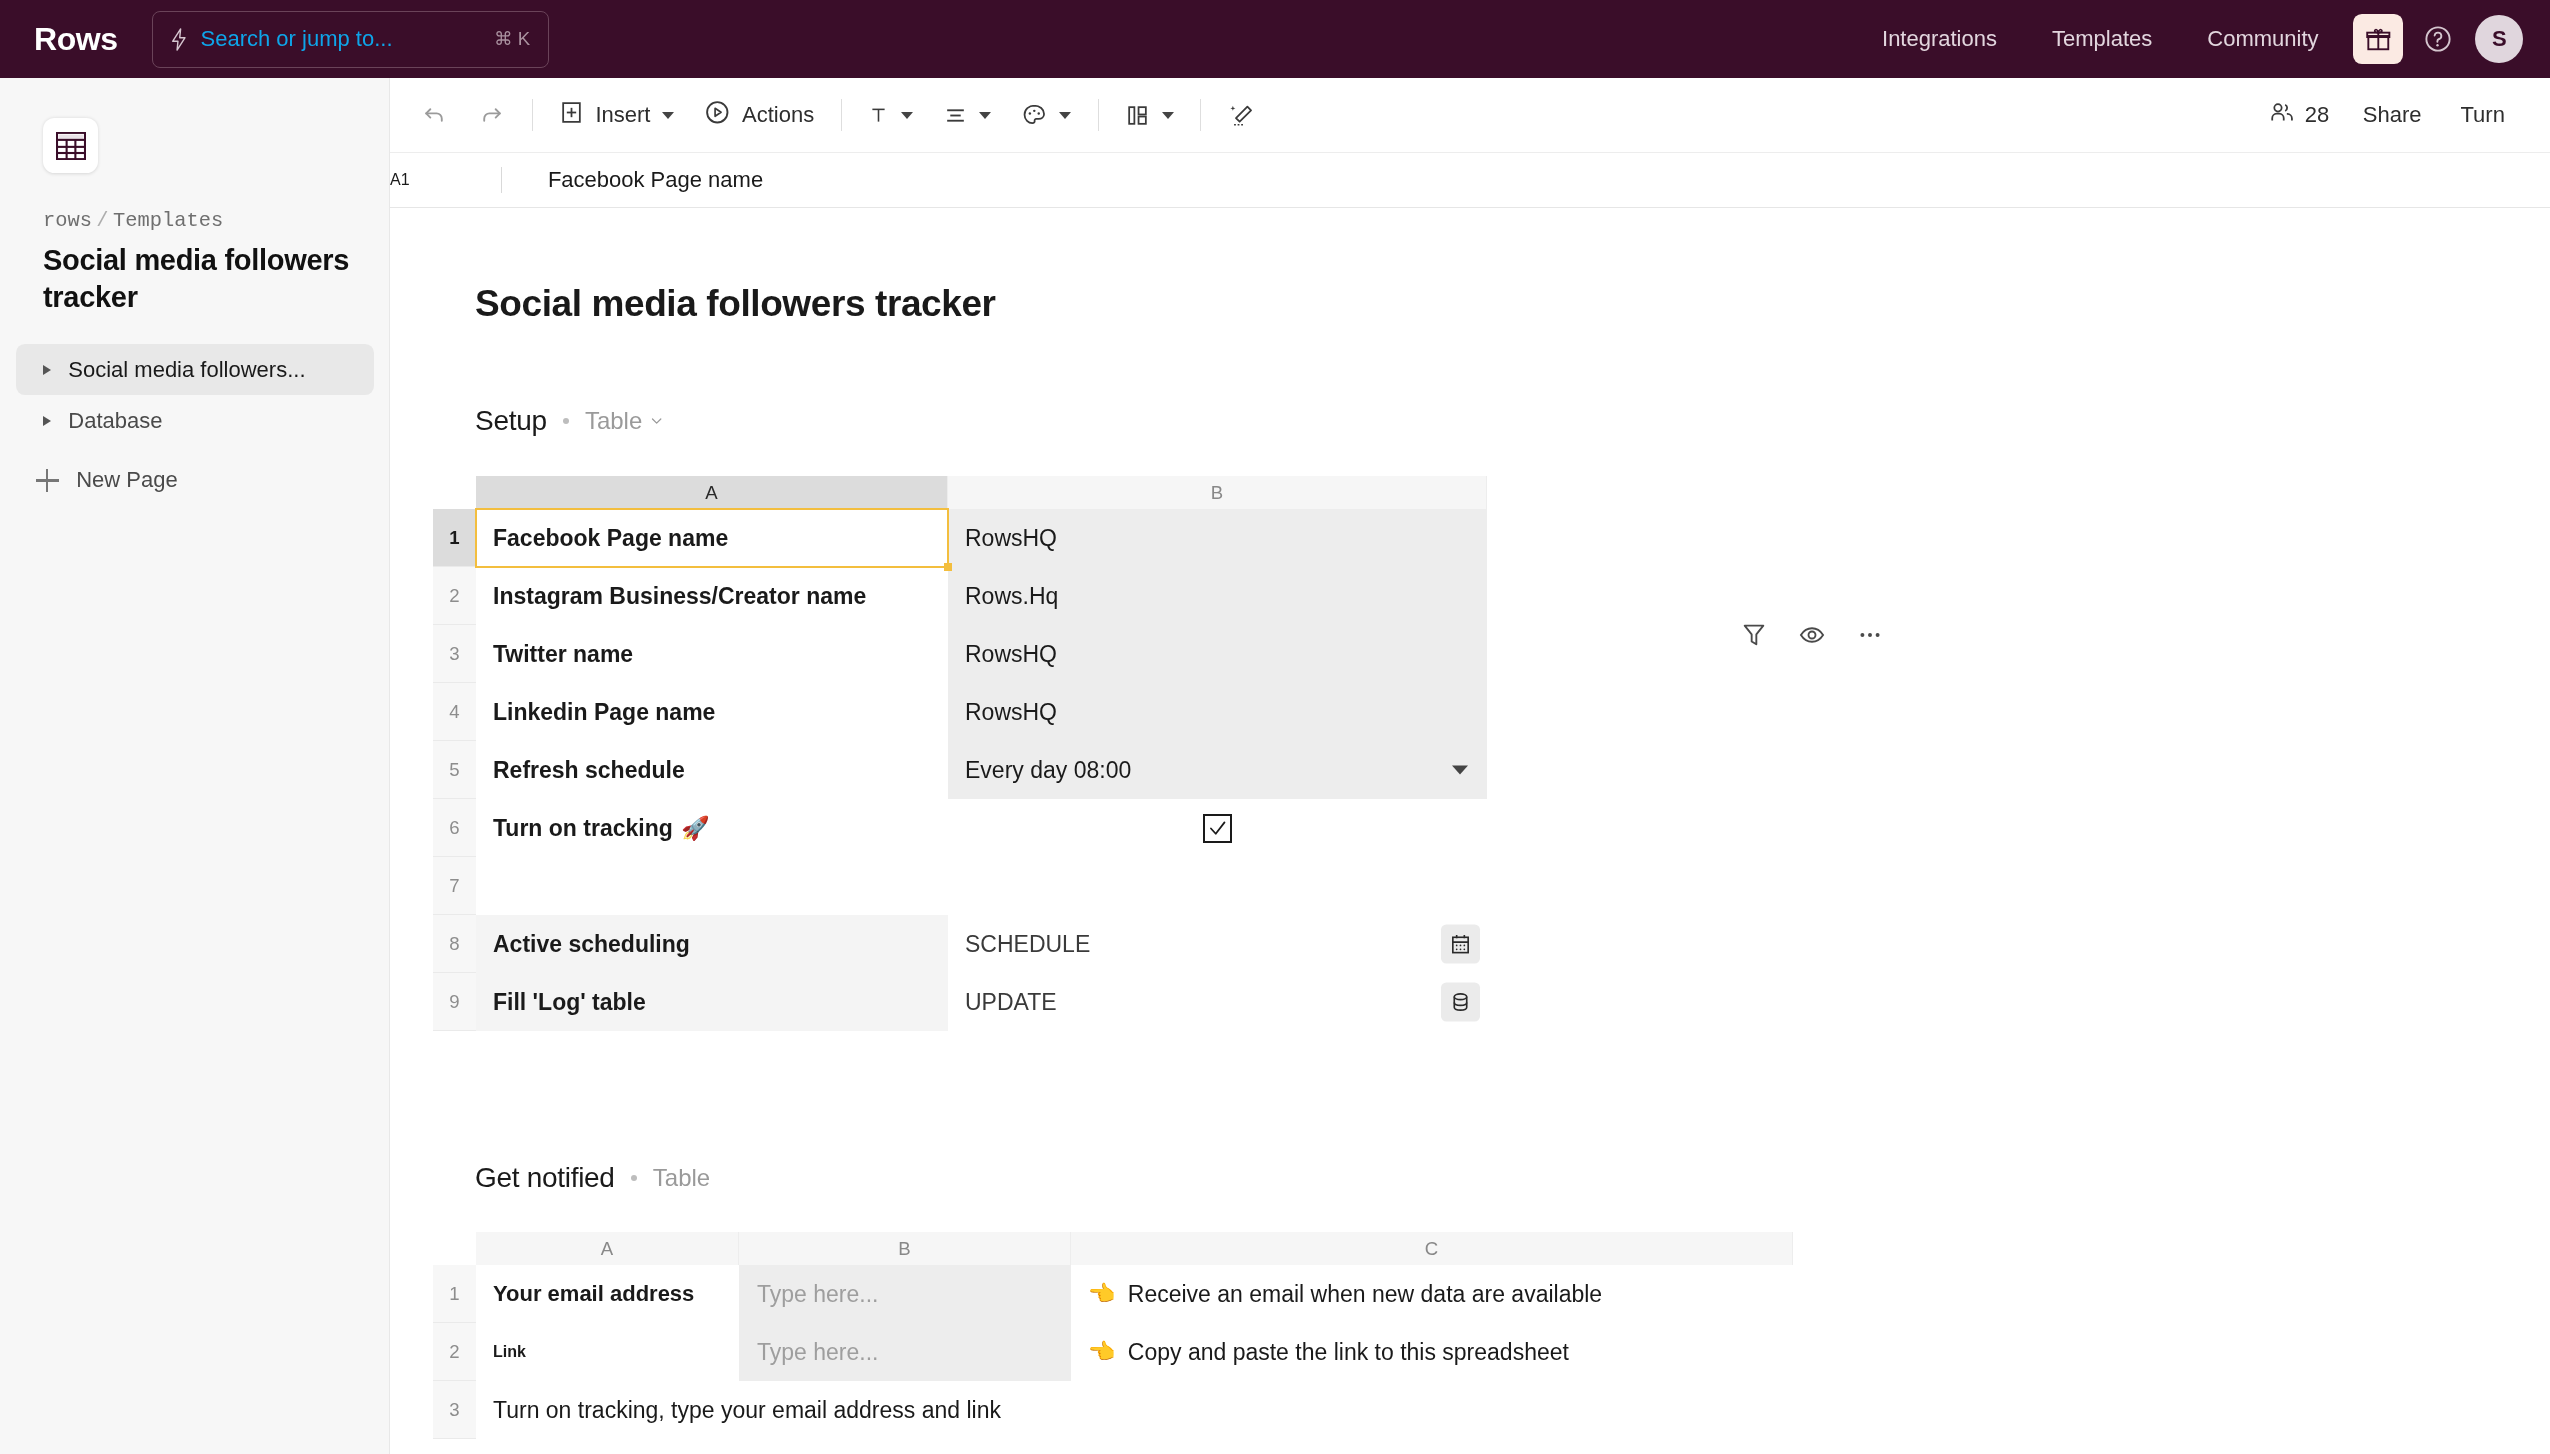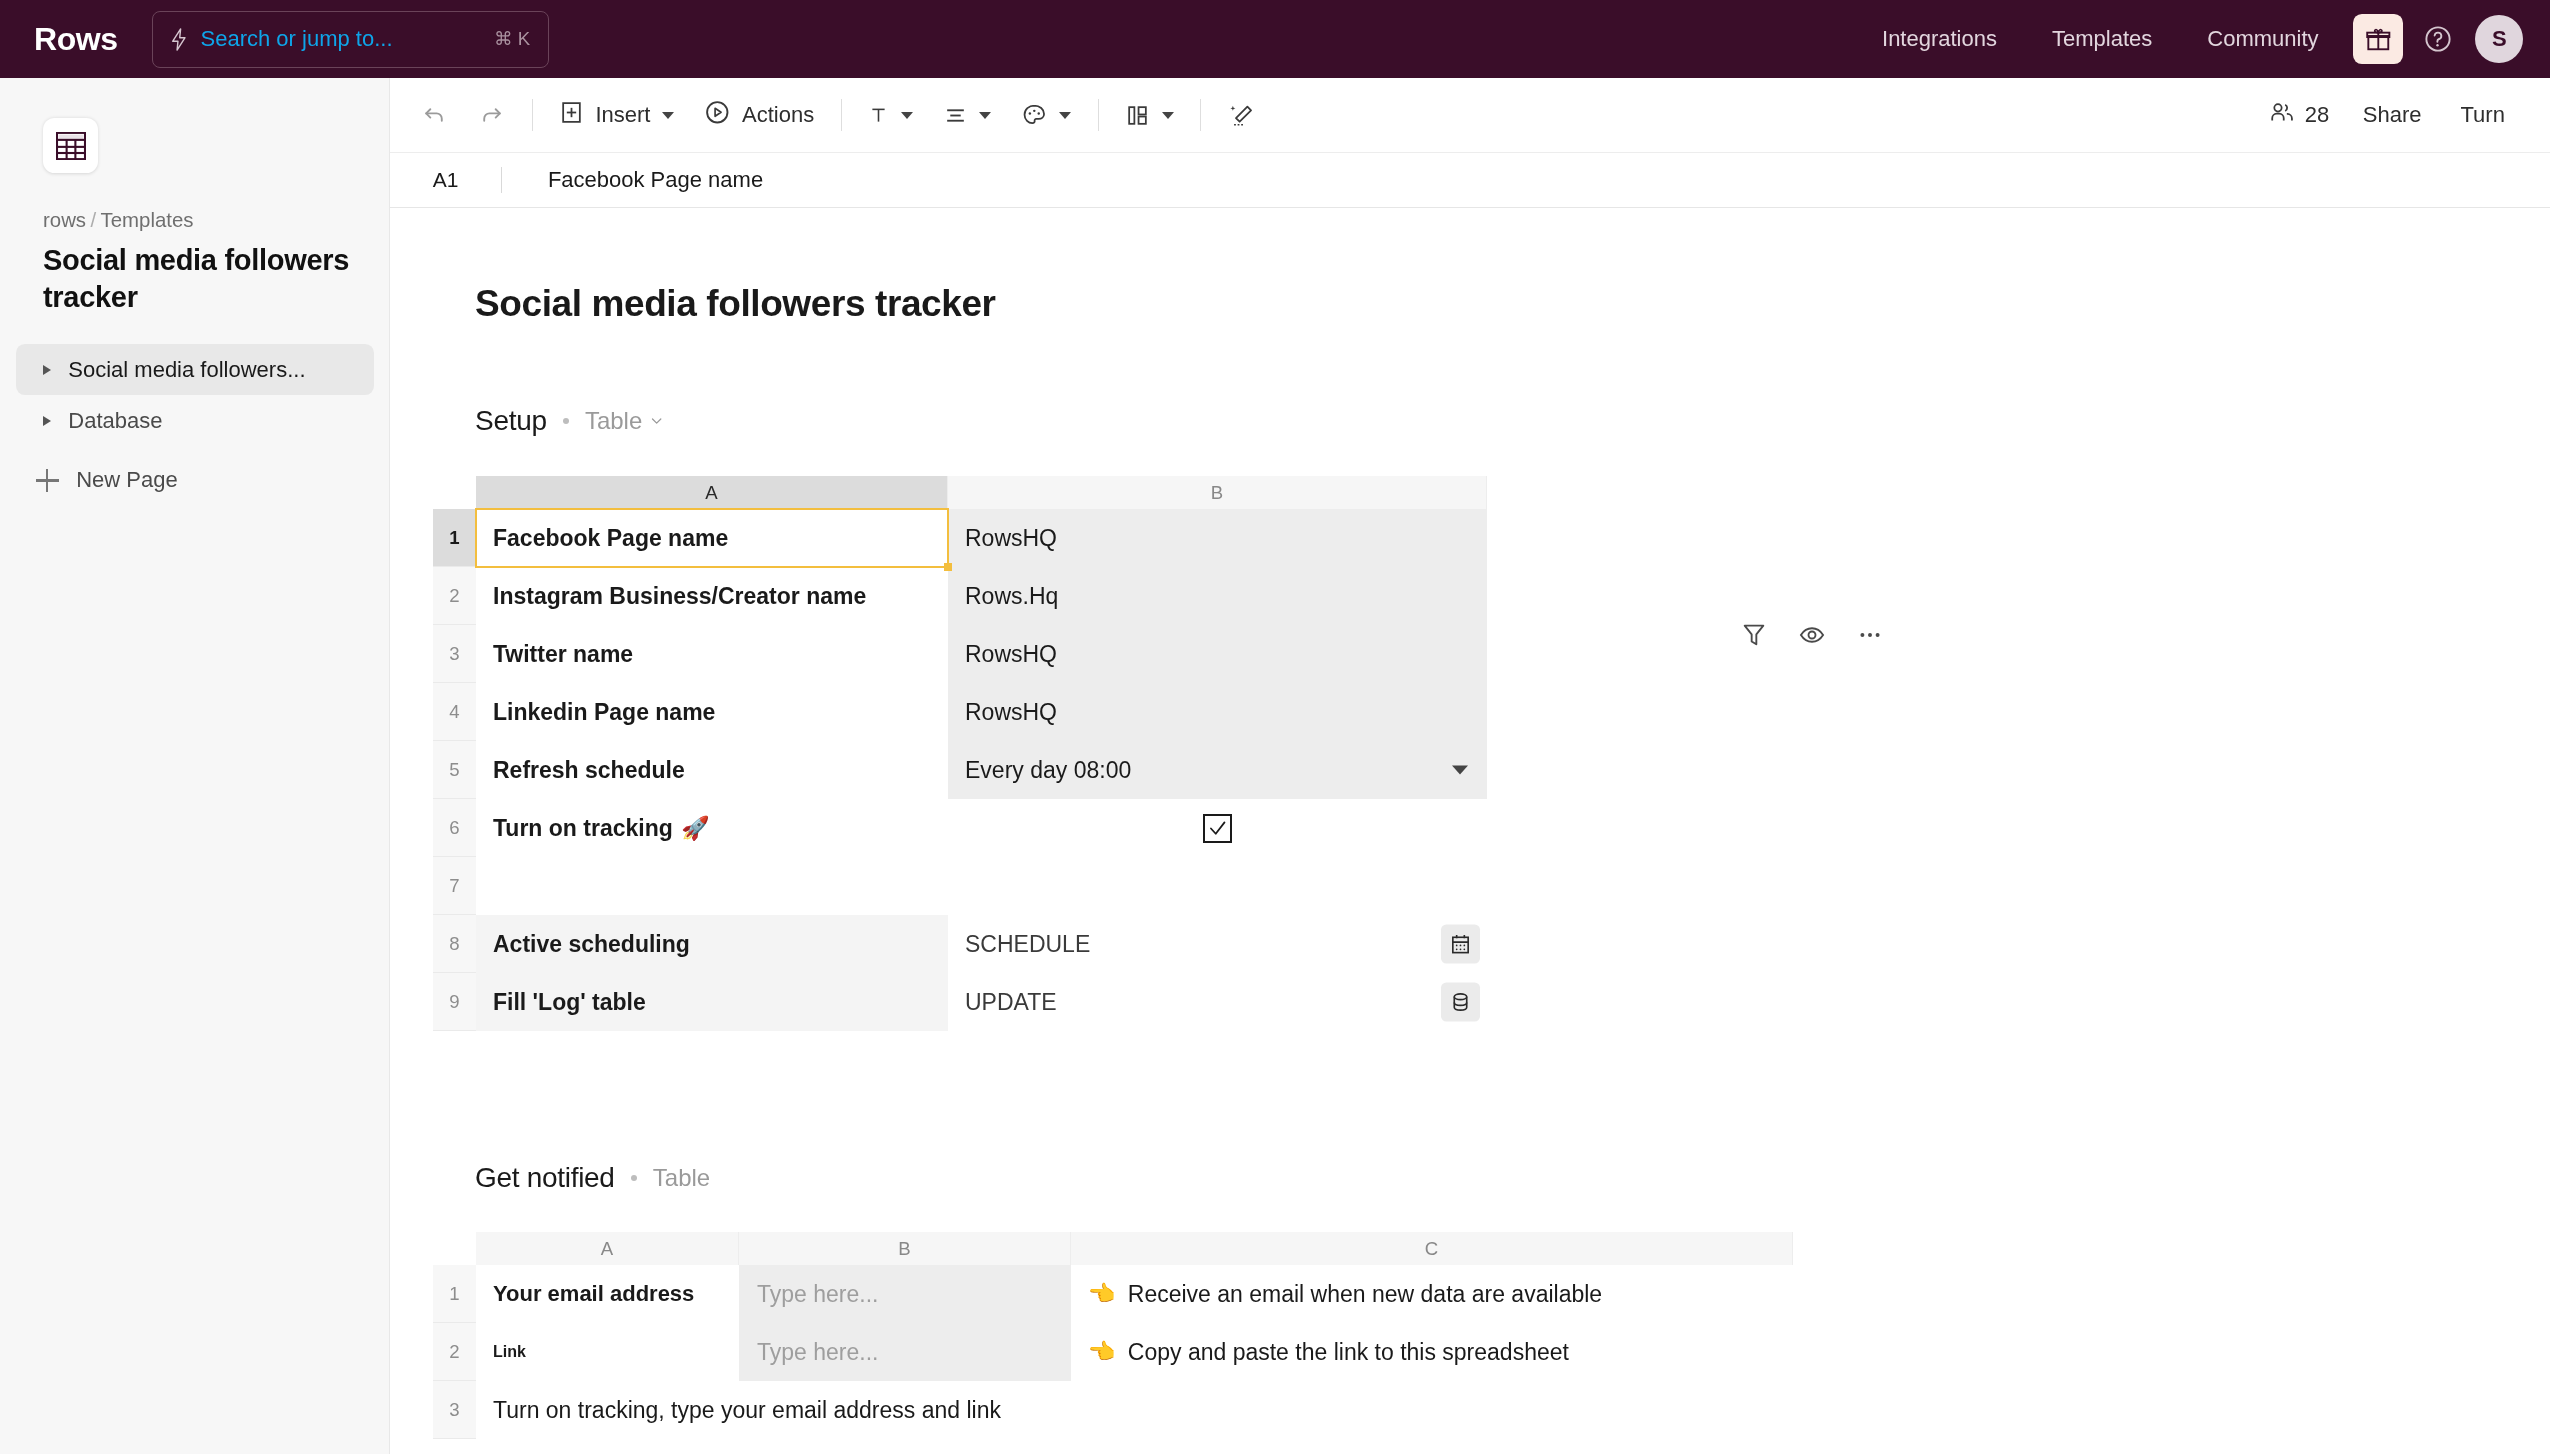--- a/index.html
+++ b/index.html
@@ -74,21 +74,21 @@
   .app-tile {
     position: absolute; left: 43px; top: 40px;
     width: 55px; height: 55px; border-radius: 11.5px;
     background: #fff;
     box-shadow: 0 0.9px 3.5px rgba(0,0,0,.13);
     display: flex; align-items: center; justify-content: center;
     cursor: pointer;
   }
   .breadcrumb {
     position: absolute; left: 43px; top: 131px;
-    font-size: 20.4px; color: #6F6F6F; white-space: nowrap;
+    font-size: 20.4px; color: #6F6F6F; white-space: nowrap; font-family: Liberation Mono, monospace;
   }
   .breadcrumb .sep { color: #ADADAD; margin: 0 4.4px; }
   .breadcrumb span.crumb { cursor: pointer; }
   .doc-title {
     position: absolute; left: 43px; top: 164px;
     width: 319px;
     font-size: 29px; font-weight: 700; color: #111111;
     line-height: 1.26; letter-spacing: -0.3px;
   }
   .page-list { position: absolute; left: 16px; top: 266px; width: 358px; }
@@ -154,22 +154,22 @@
   }
 
   
   .fbar {
     position: absolute; top: 153px; left: 390px;
     width: 2161px; height: 55px;
     background: #ffffff; border-bottom: 0.9px solid #E6E6E6;
     display: flex; align-items: center;
   }
   .fbar .cellref {
-    width: 111px; text-align: center;
-    font-size: 21px; color: #1A1A1A;
+    width: 111px; 
+    font-size: 16px; color: #1A1A1A;
   }
   .fbar .vdiv { width: 0.9px; height: 26.6px; background: #D9D9D9; }
   .fbar .fval {
     margin-left: 46px; font-size: 22px; color: #1A1A1A;
     cursor: text; flex: 1;
   }
 
   
   .canvas {
     position: absolute; top: 208px; left: 390px;

